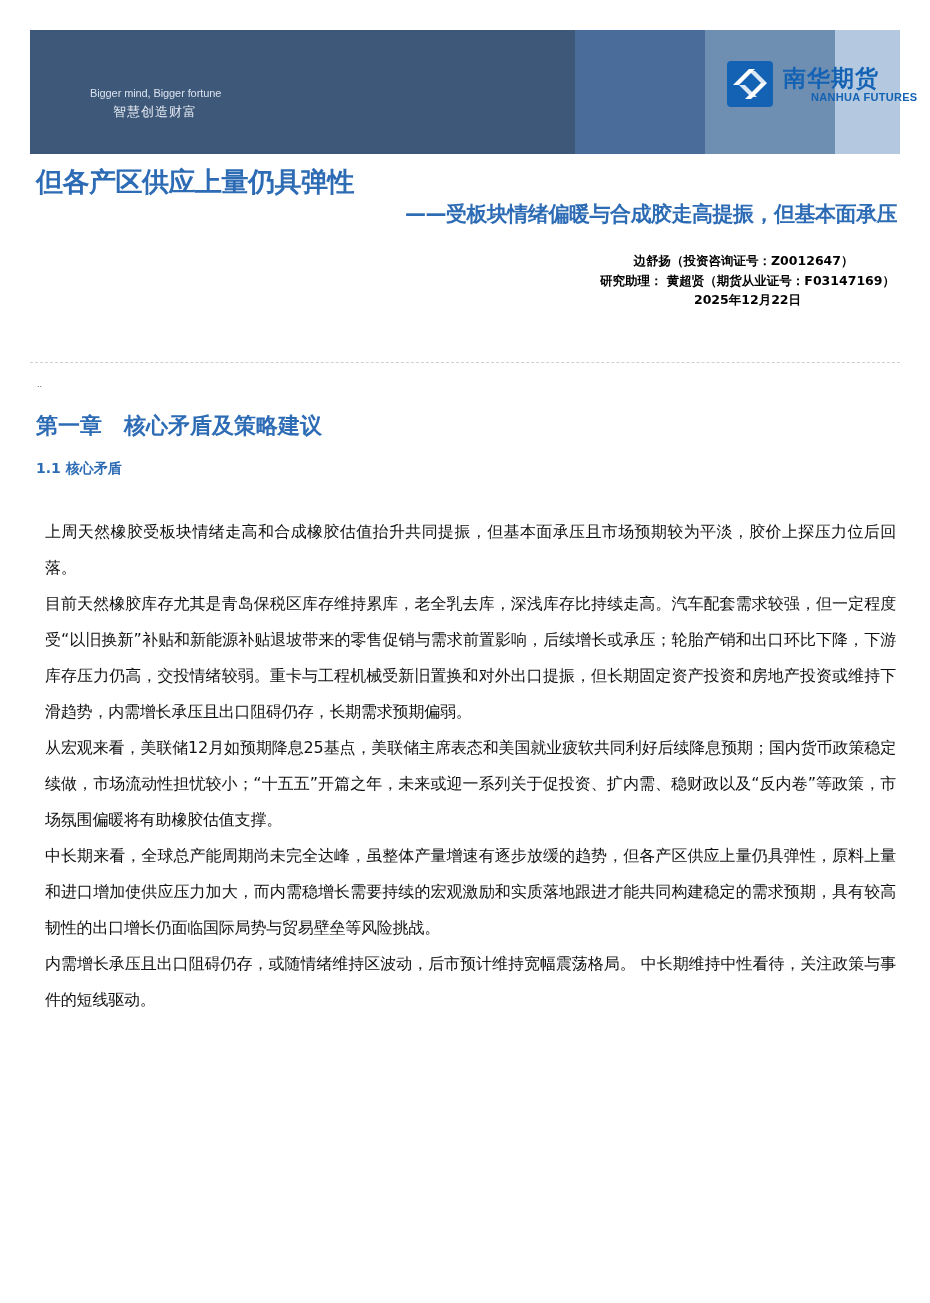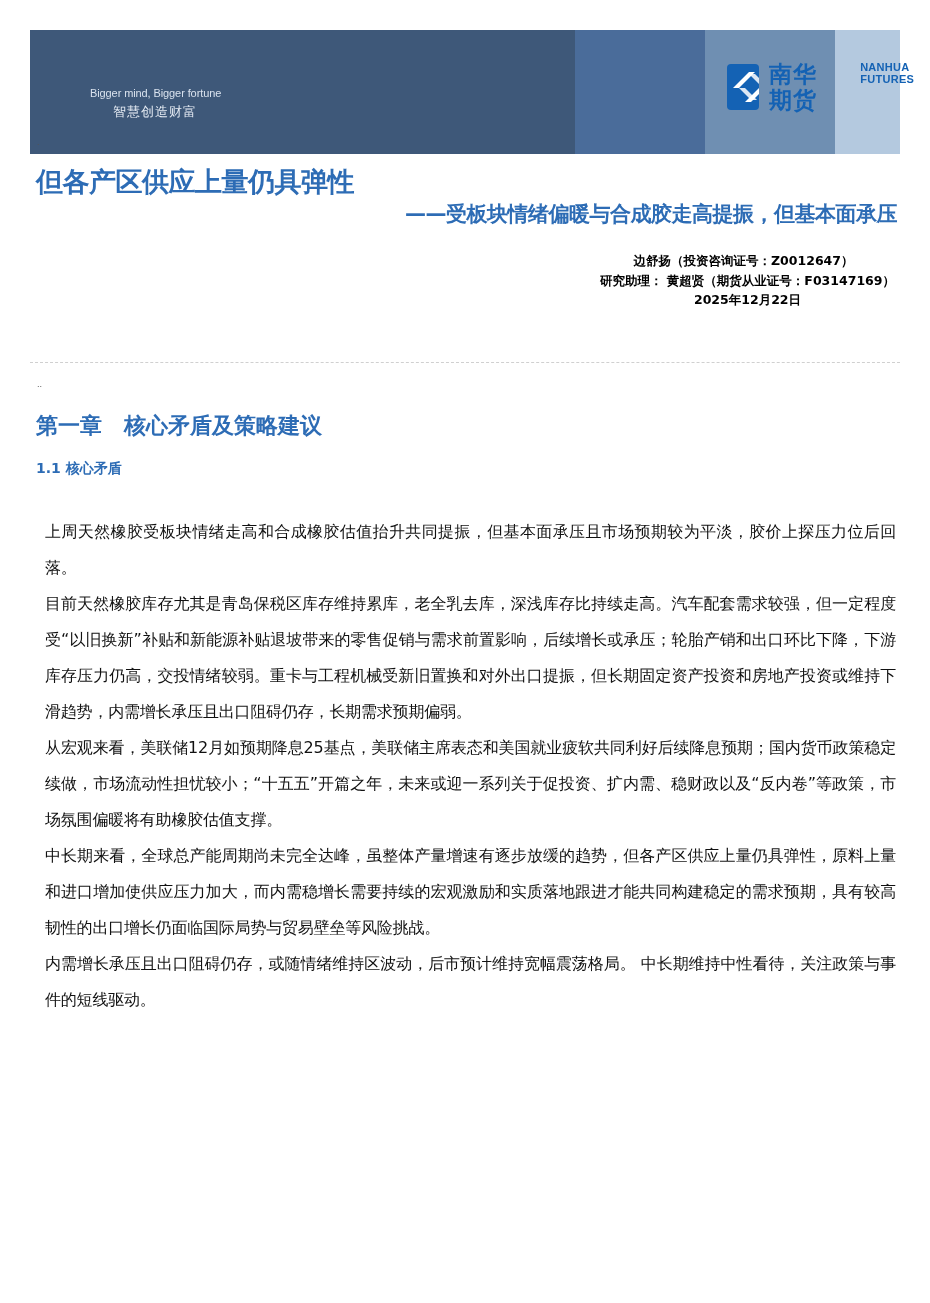--- a/index.html
+++ b/index.html
@@ -10,21 +10,21 @@
   .band-a { width: 545px; height: 100%; background: #3e5879; position: relative; }
   .band-b { width: 130px; height: 100%; background: #4a6c9a; }
   .band-c { width: 130px; height: 100%; background: #6f8fb2; position: relative; }
   .band-d { width: 65px; height: 100%; background: #b4c9df; }
   .slogan-en { position: absolute; left: 60px; top: 57px; font-size: 11px; color: #d9e2ee; font-family: "Liberation Sans", sans-serif; letter-spacing: -0.1px; }
   .slogan-cn { position: absolute; left: 83px; top: 73px; font-size: 13px; color: #e6ecf4; letter-spacing: 1px; }
 
   .logo { position: absolute; left: 727px; top: 61px; display: flex; align-items: center; }
   .logo-mark { width: 46px; height: 46px; background: #1462b4; border-radius: 4px; position: relative; overflow: hidden; }
   .logo-mark svg { position: absolute; left: 0; top: 0; }
-  .logo-text { margin-left: 10px; display: flex; flex-direction: row; }
+  .logo-text { margin-left: 10px; display: flex; flex-direction: column; }
   .logo-cn { font-size: 23px; font-weight: bold; color: #1462b4; letter-spacing: 1px; line-height: 26px; }
   .logo-en { font-size: 11px; font-weight: bold; color: #1462b4; font-family: "Liberation Sans", sans-serif; letter-spacing: 0.3px; margin-top: 0; padding-left: 28px; }
 
   .dot { position: absolute; font-size: 8px; color: #555; }
 
   .title { position: absolute; left: 36px; top: 164px; font-size: 27px; font-weight: bold; color: #2d6cb5; letter-spacing: -0.5px; }
   .subtitle { position: absolute; right: 33px; top: 200px; font-size: 21px; font-weight: bold; color: #2d6cb5; letter-spacing: -0.5px; }
 
   .meta { position: absolute; right: 35px; top: 251px; text-align: center; font-size: 12.5px; font-weight: bold; line-height: 19.5px; color: #000; }
   .meta div { white-space: nowrap; }

